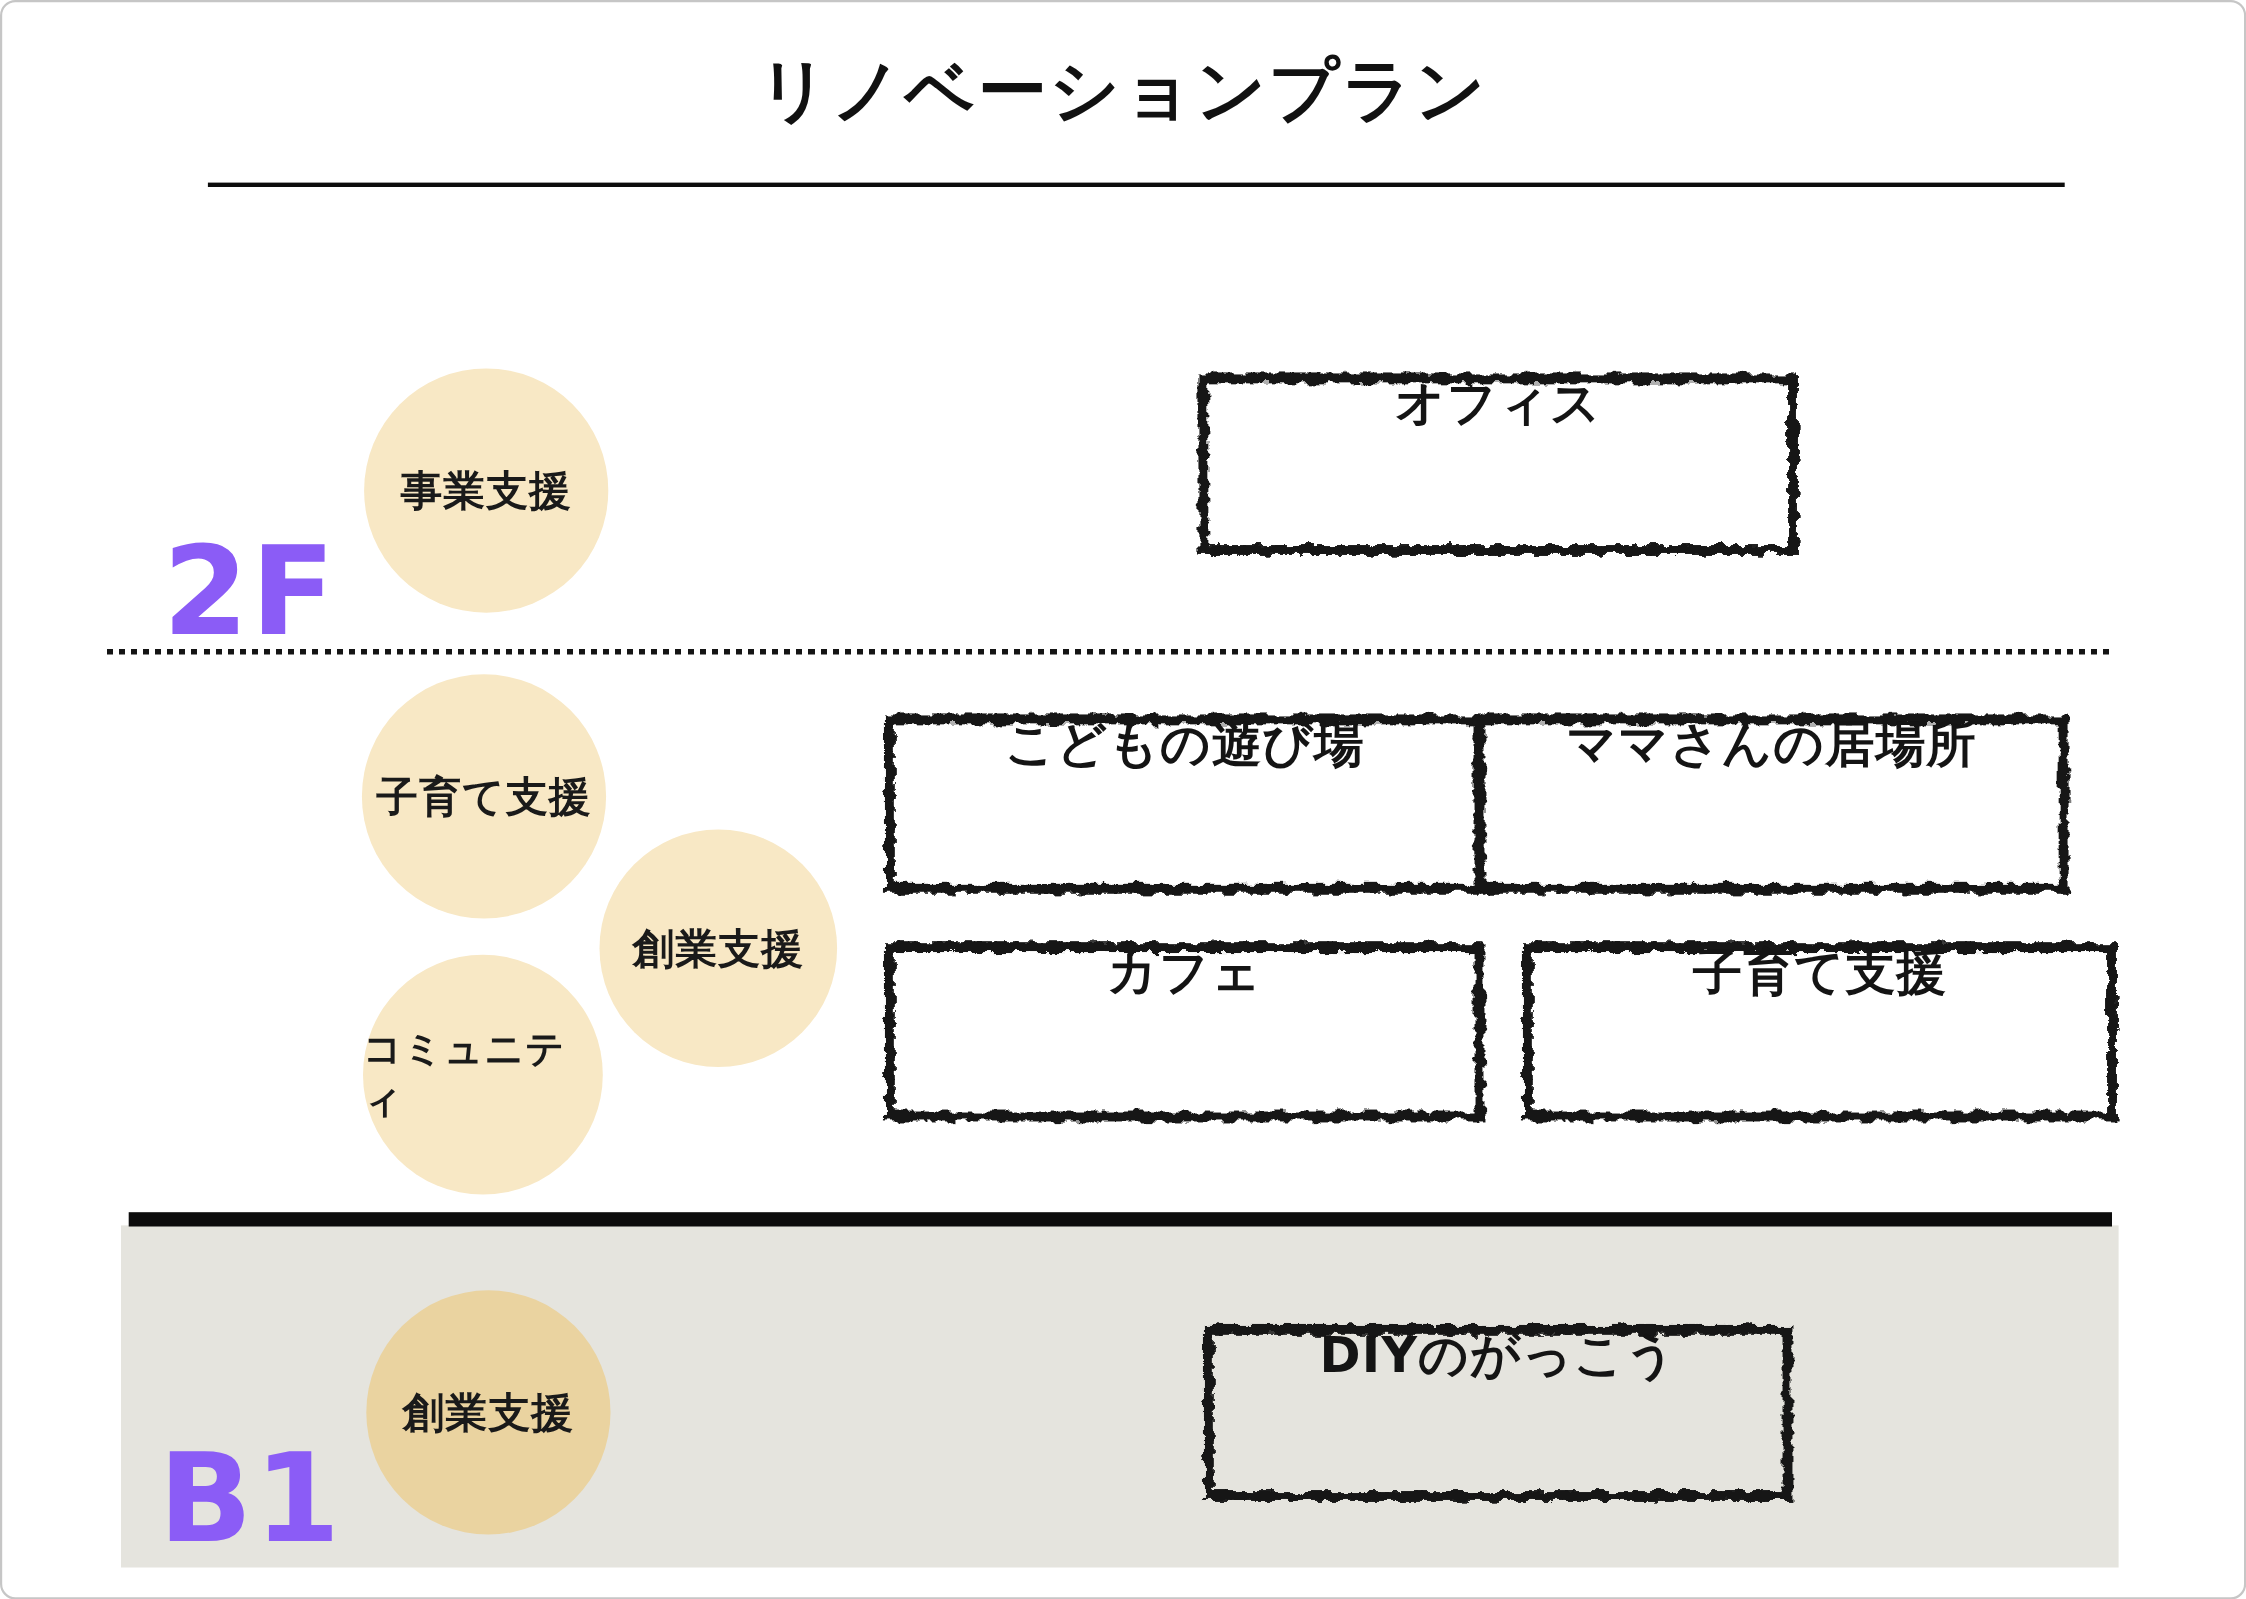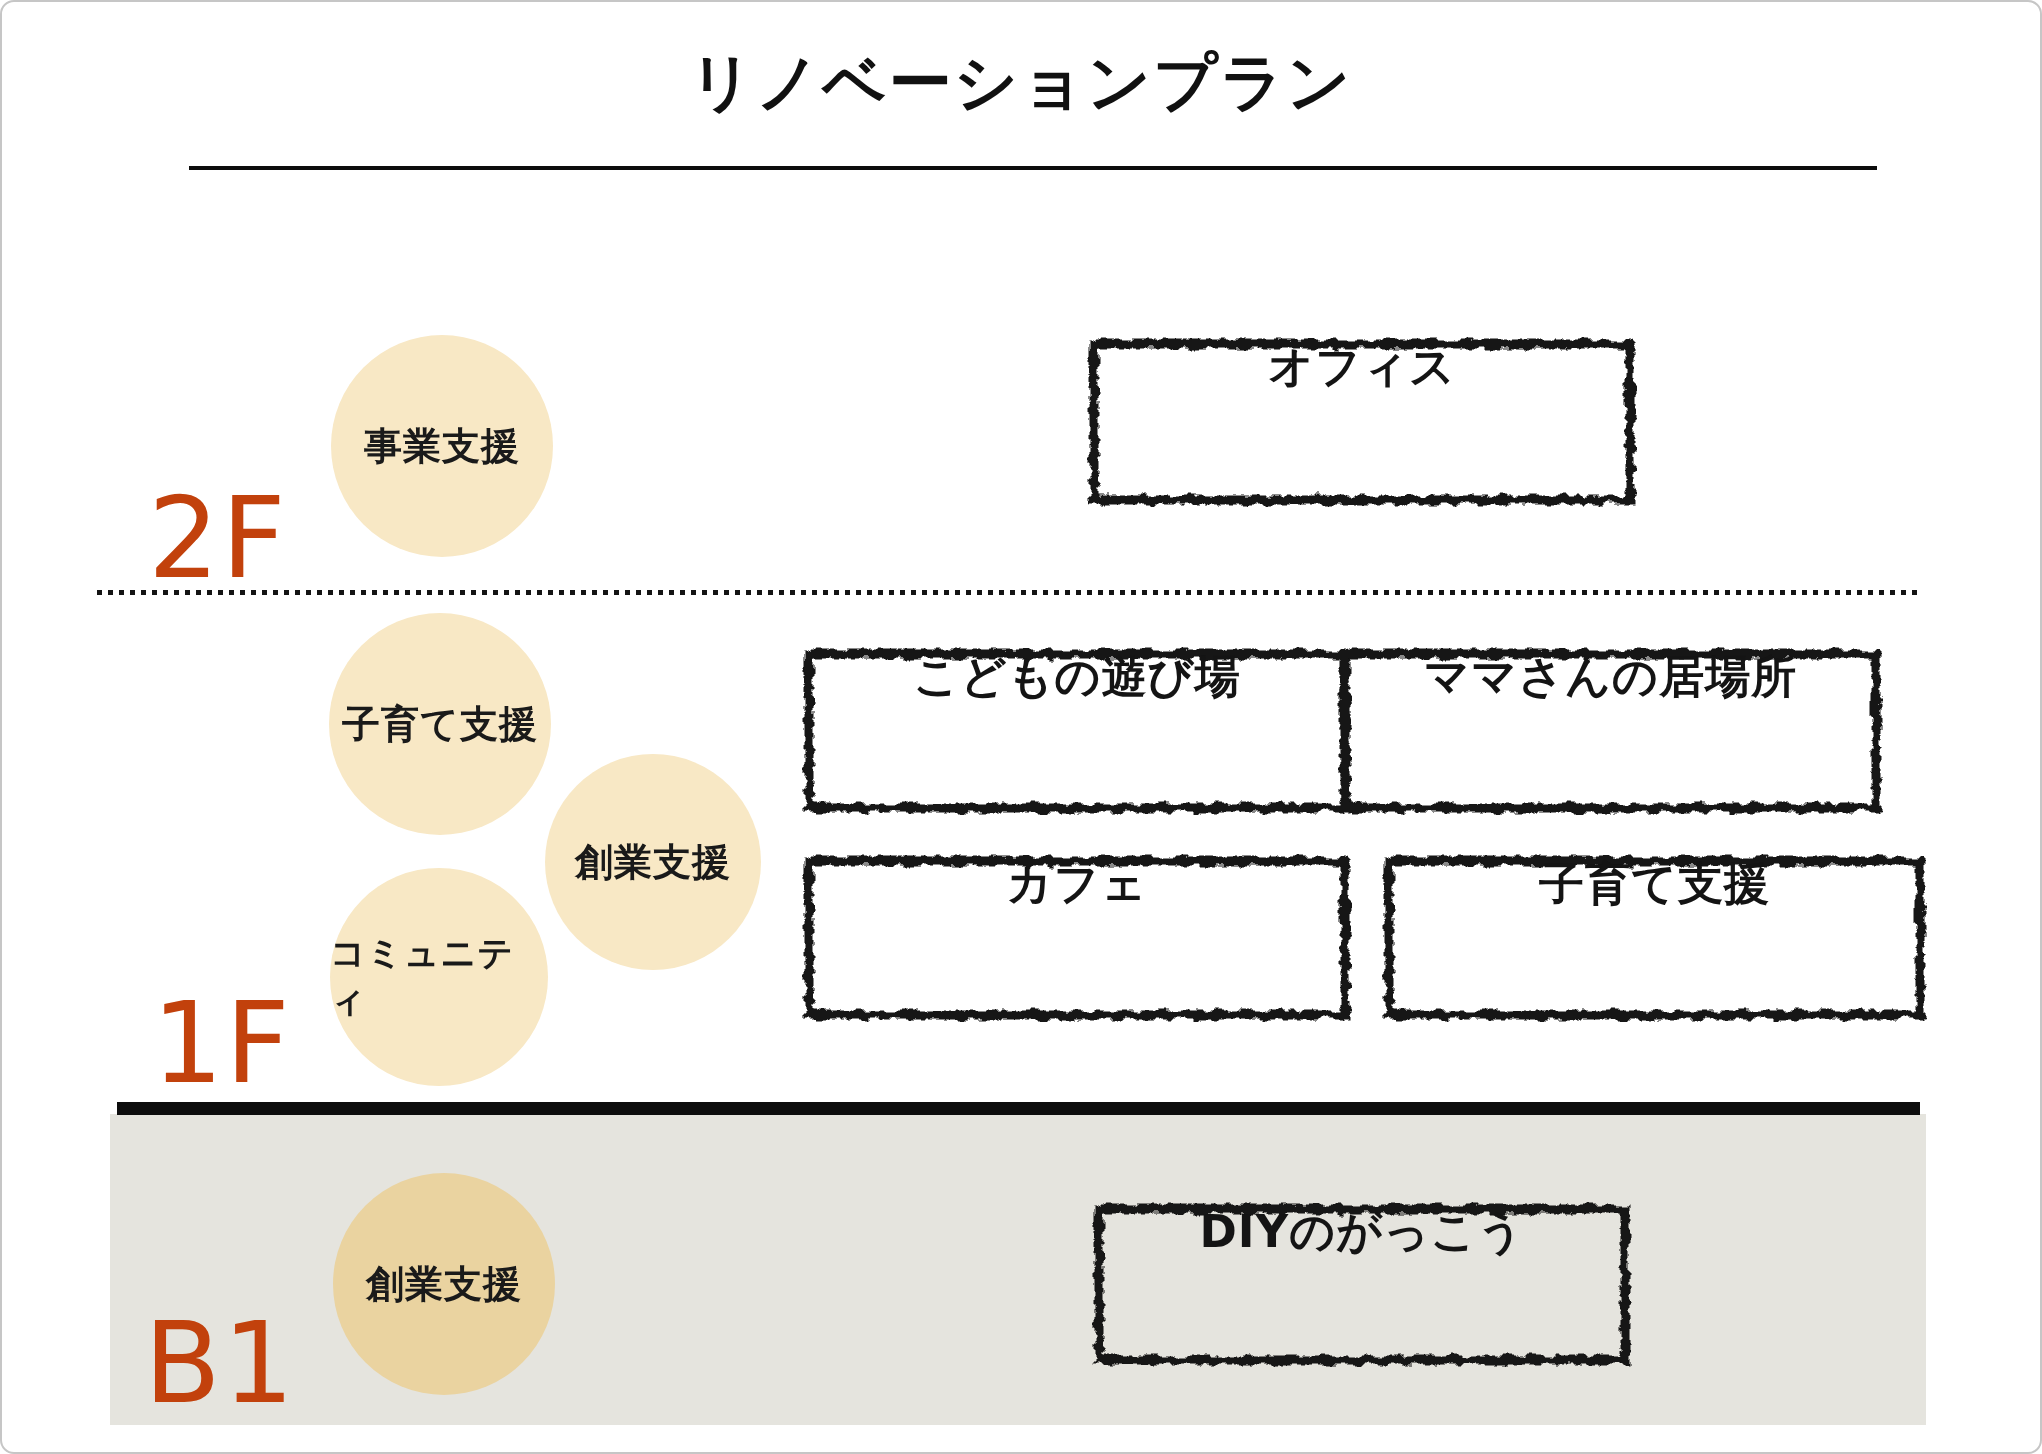--- a/index.html
+++ b/index.html
@@ -33,22 +33,22 @@
     position:absolute;left:95px;top:588px;
     width:1823px;height:5px;
     background:repeating-linear-gradient(to right,#141414 0 5.5px,transparent 5.5px 11px);
   }
   .divider-solid{
     position:absolute;left:115px;top:1100px;
     width:1803px;height:13px;background:#0d0d0d;
   }
   .floor-label{
     position:absolute;
-    font-size:112px;font-weight:400;line-height:0.8;
-    color:#c2410c;letter-spacing:2px;
+    font-size:112px;font-weight:700;line-height:0.8;
+    color:#8b5cf6;letter-spacing:2px;
   }
   .fl-2f{left:146px;top:492px;}
   .fl-1f{left:150px;top:997px;}
   .fl-b1{left:142px;top:1317px;}
   .circle{
     position:absolute;border-radius:50%;
     display:flex;align-items:center;justify-content:center;
     background:var(--theme-circle-fill,#F8E8C5);
     text-align:left;
   }
@@ -91,21 +91,20 @@
   </svg>
 
   <h1 class="title">リノベーションプラン</h1>
   <div class="title-underline"></div>
 
   <div class="basement-bg"></div>
   <div class="divider-dotted"></div>
   <div class="divider-solid"></div>
 
   <div class="floor-label fl-2f">2F</div>
-  <div class="floor-label fl-1f">1F</div>
   <div class="floor-label fl-b1">B1</div>
 
   <div class="circle c-biz">
     <span>事業支援</span>
   </div>
   <div class="circle c-child">
     <span>子育て支援</span>
   </div>
   <div class="circle c-start1">
     <span>創業支援</span>

